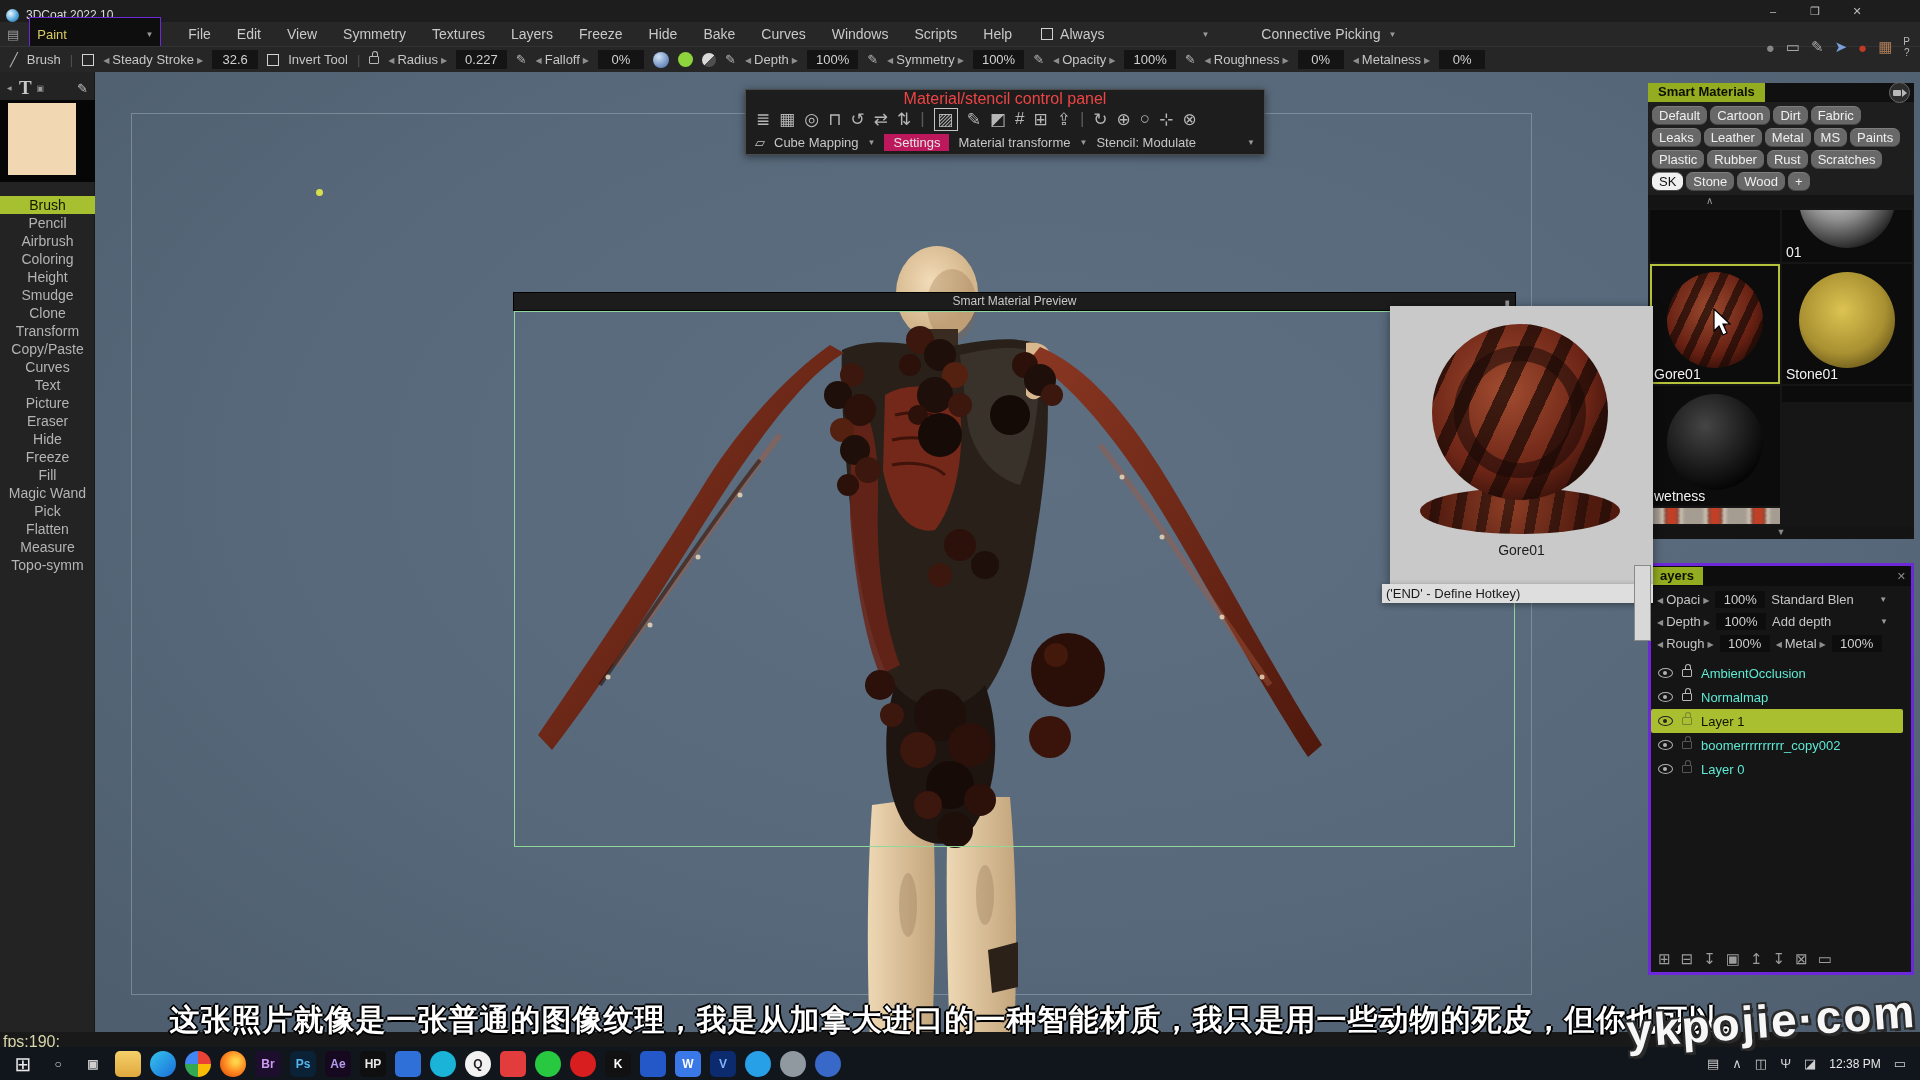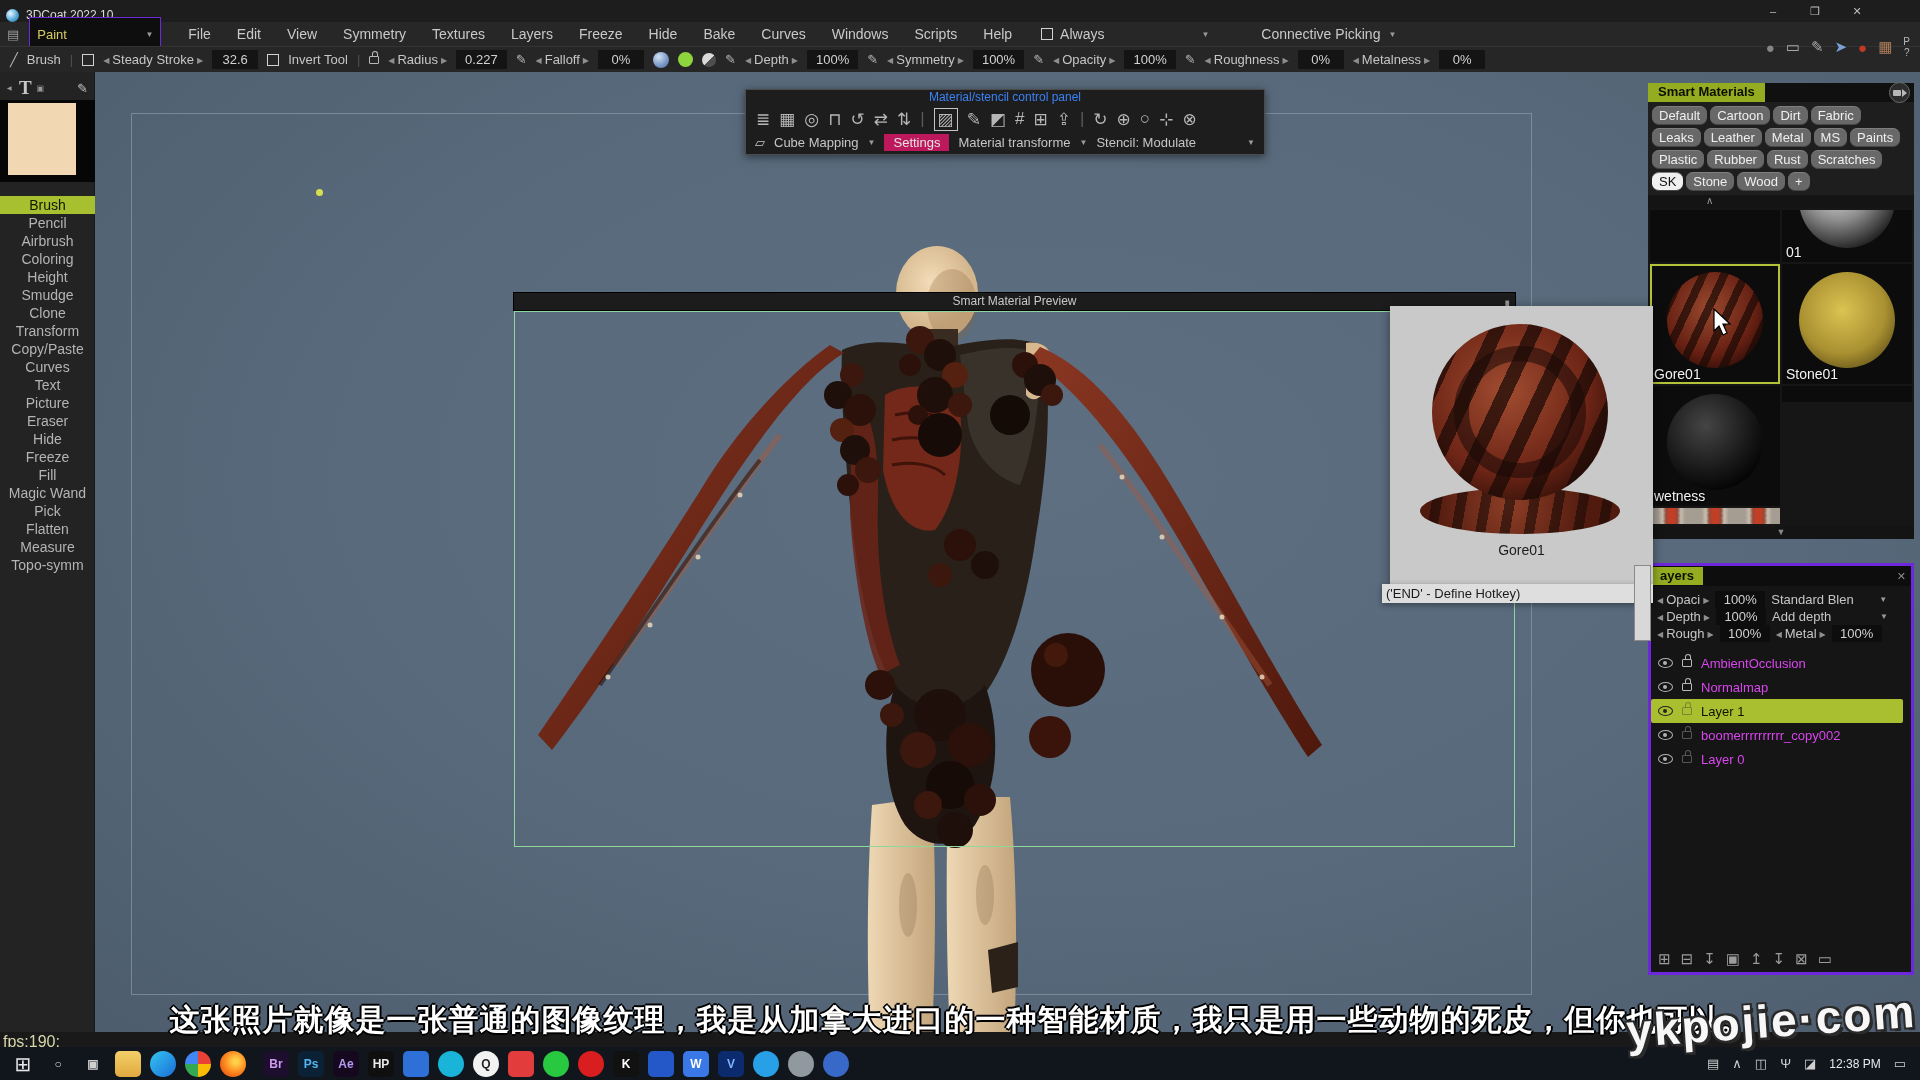--- a/index.html
+++ b/index.html
@@ -73,21 +73,21 @@
   .model { position:absolute; left:440px; top:245px; width:900px; height:795px; }
   .green-rect { position:absolute; left:514px; top:311px; width:1001px; height:536px;
     border:1px solid #8fd89a; z-index:4; }
   .preview-bar { position:absolute; left:513px; top:292px; width:1003px; height:19px; background:#1c1c1c;
     border:1px solid #000; color:#c9c9c9; font-size:12px; text-align:center; line-height:17px; z-index:5; }
   .preview-pin { position:absolute; right:5px; top:2px; color:#9a9a9a; font-size:10px; }
 
   
   .cpanel { position:absolute; left:745px; top:89px; width:520px; height:66px; background:#1d1d1d;
     border:1px solid #4c4c4c; box-shadow:0 2px 8px rgba(0,0,0,.5); z-index:6; }
-  .cp-title { height:16px; text-align:center; font-size:12px; color:#3b82f6; }
+  .cp-title { height:16px; text-align:center; font-size:16px; color:#ef4444; }
   .cp-icons { display:flex; align-items:center; gap:9px; padding:1px 10px; font-size:17px; color:#b6b6b6; height:26px; }
   .cpi.div { color:#5a5a5a; }
   .cpi.sel { border:1px solid #c4c4c4; padding:0 3px; }
   .cp-bottom { display:flex; align-items:center; gap:9px; padding:2px 9px; font-size:13px; color:#c6c6c6; }
   .cp-settings { background:#be185d; color:#e5e5e5; padding:1px 9px; }
 
   
   .gtip { position:absolute; left:1390px; top:306px; width:263px; height:278px; background:#c9c9c9;
     box-shadow:0 2px 10px rgba(0,0,0,.45); z-index:7; }
   .gball { position:absolute; left:42px; top:18px; width:176px; height:176px; border-radius:50%;
@@ -140,26 +140,26 @@
   .tname { position:absolute; left:4px; bottom:2px; color:#f3f3f3; font-size:14px; text-shadow:0 1px 2px #000; }
 
   
   .frag { position:absolute; left:1634px; top:565px; width:17px; height:76px; background:#d8d8d8;
     border:1px solid #8a8a8a; z-index:7; }
   .layers-panel { position:absolute; left:1648px; top:563px; width:266px; height:412px; background:#151515;
     border:3px solid #6d28d9; z-index:6; }
   .ly-header { height:20px; background:#0d0d0d; display:flex; align-items:center; }
   .ly-tab { background:#93ac20; color:#0e0e00; font-weight:bold; font-size:13px; padding:1px 9px 2px; }
   .ly-close { margin-left:auto; margin-right:5px; color:#8a8a8a; font-size:11px; }
-  .ly-controls { padding:5px 6px 3px; display:flex; flex-direction:column; font-size:13px; color:#c6c6c6;justify-content:space-between; }
+  .ly-controls { padding:5px 6px 3px; display:flex; flex-direction:column; gap:5px; font-size:13px; color:#c6c6c6;justify-content:space-between; }
   .ly-row { display:flex; align-items:center; gap:6px; }
   .vbox2 { background:#0d0d0d; padding:1px 8px; min-width:50px; text-align:center; color:#d0d0d0; }
   .dd { display:flex; align-items:center; gap:6px; min-width:118px; justify-content:space-between; padding-right:2px; }
   .layer-list { margin-top:6px; }
-  .lrow { display:flex; align-items:center; gap:9px; height:24px; padding-left:7px; font-size:13px; color:#d946ef; }
+  .lrow { display:flex; align-items:center; gap:9px; height:24px; padding-left:7px; font-size:13px; color:#5eead4; }
   .lrow.selected { background:#a9bf2f; color:#111100; margin-right:8px; border-radius:2px; }
   .eye { position:relative; width:15px; height:10px; border:1.5px solid #b0b0b0; border-radius:50%; flex:none; }
   .eye::after { content:""; position:absolute; left:3.5px; top:1.5px; width:4px; height:4px; border-radius:50%; background:#b0b0b0; }
   .lrow.selected .eye { border-color:#222; } .lrow.selected .eye::after { background:#222; }
   .lrow.selected .lck, .lrow.selected .lck::before { border-color:#333; }
   .ly-tools { position:absolute; left:7px; bottom:4px; display:flex; gap:10px; color:#9c9c9c; font-size:15px; }
 
   
   .bottomstrip { position:absolute; left:0; top:1032px; width:1920px; height:15px; background:#191919; z-index:8; }
   .subtitle { position:absolute; left:0; top:1000px; width:1920px; text-align:center; z-index:20;
@@ -619,21 +619,21 @@
     </div>
       <div class="tico circ" style="background: linear-gradient(135deg, rgb(53, 196, 240), rgb(26, 110, 216));">
       <span></span>
     </div>
       <div class="tico circ" style="background: conic-gradient(rgb(234, 67, 53) 0deg, rgb(234, 67, 53) 25%, rgb(251, 188, 5) 0deg, rgb(251, 188, 5) 50%, rgb(52, 168, 83) 0deg, rgb(52, 168, 83) 75%, rgb(66, 133, 244) 0deg, rgb(66, 133, 244) 100%);">
       <span></span>
     </div>
       <div class="tico circ" style="background: radial-gradient(circle at 60% 40%, rgb(255, 210, 74) 10%, rgb(255, 144, 36) 45%, rgb(232, 90, 16) 80%);">
       <span></span>
     </div>
-      <div class="tico" style="background: rgb(30, 14, 46); margin-left: 8px;">
+      <div class="tico" style="background: rgb(30, 14, 46);">
       <span style="color: rgb(207, 155, 245);">Br</span>
     </div>
       <div class="tico" style="background: rgb(10, 33, 54);">
       <span style="color: rgb(85, 181, 240);">Ps</span>
     </div>
       <div class="tico" style="background: rgb(22, 8, 31);">
       <span style="color: rgb(181, 155, 240);">Ae</span>
     </div>
       <div class="tico" style="background: rgb(15, 15, 15);">
       <span style="color: rgb(232, 232, 232);">HP</span>

